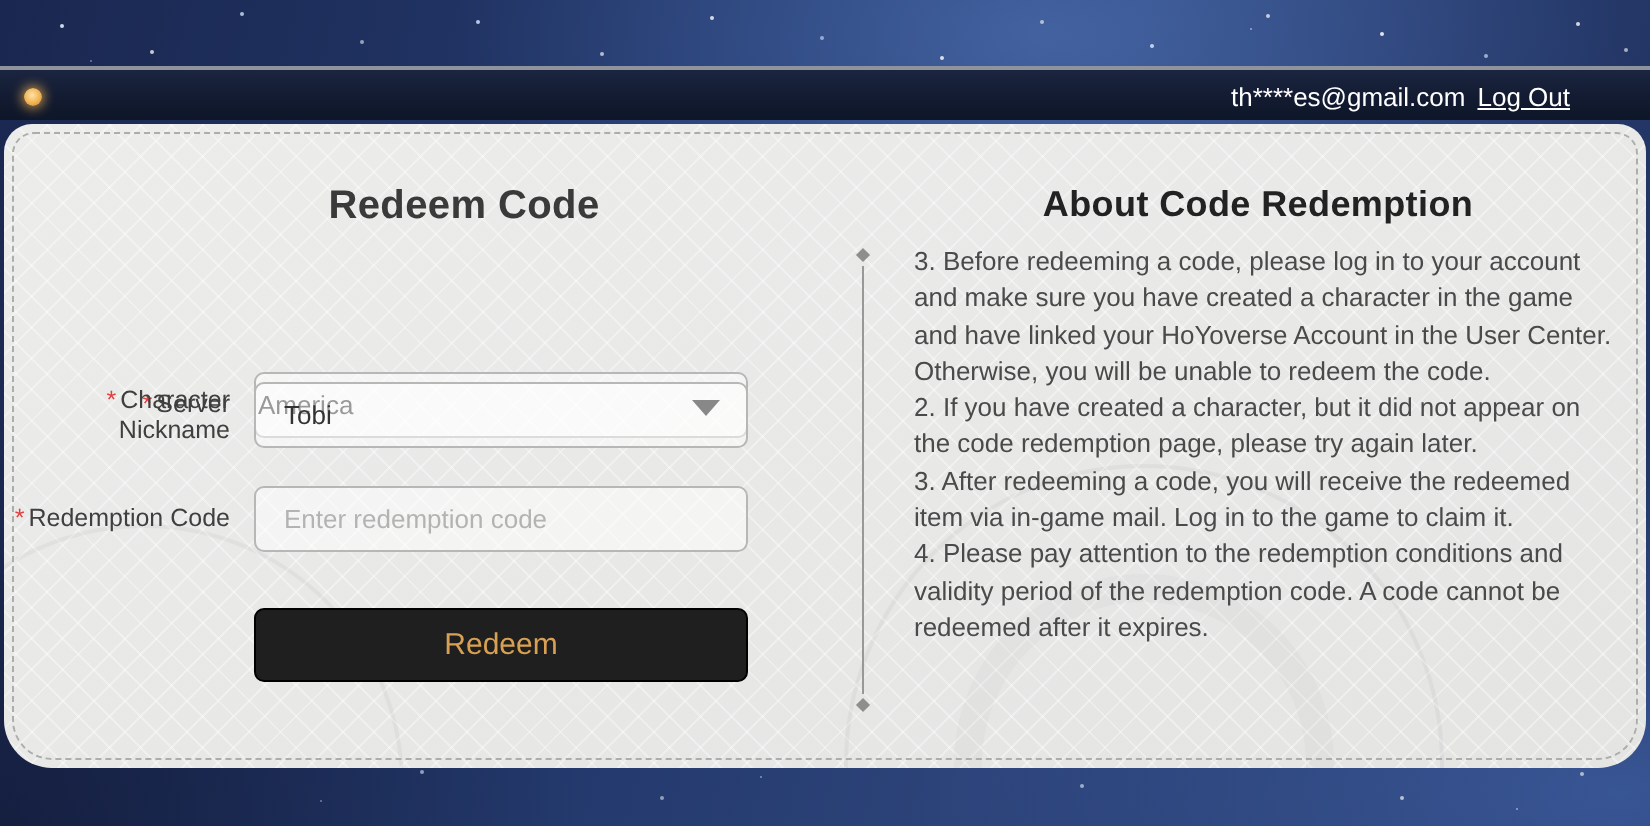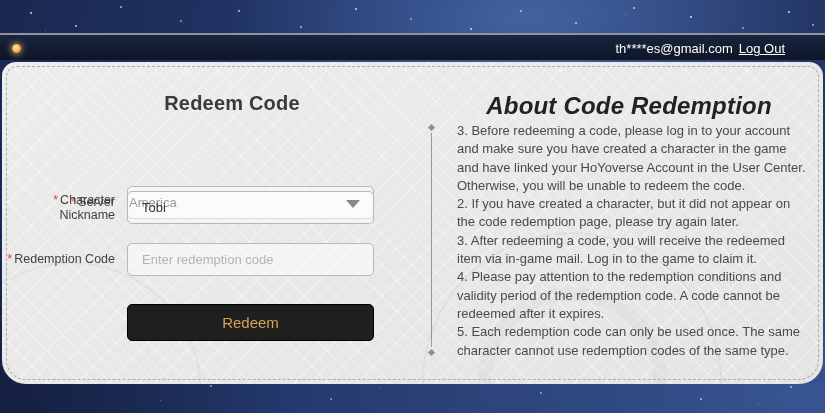--- a/index.html
+++ b/index.html
@@ -100,21 +100,21 @@
 
   
   .scrollbar { position:absolute; left:425px; top:62px; width:9px; height:232px; }
   .scroll-track { position:absolute; left:4px; top:9px; bottom:9px; width:1px; background:#98989б; background:#989896; }
   .scroll-dot { position:absolute; left:2px; width:5px; height:5px; background:#8e8e8c; transform:rotate(45deg); }
   .scroll-dot.top { top:1px; } .scroll-dot.bottom { bottom:1px; }
 
   
   .col-right { position:absolute; left:432px; top:0; width:390px; height:100%; }
   .about-title { position:absolute; top:30px; left:0; width:390px; text-align:center;
-    font-size:24px; font-weight:bold; color:#222; letter-spacing:.2px;font-style:italic; }
+    font-size:18px; font-weight:bold; color:#222; letter-spacing:.2px; }
   .about-text { position:absolute; left:23px; top:60px; width:354px; height:250px; overflow:hidden;
     font-size:13px; line-height:18.3px; color:#4a4a4a; }
   .about-text p { margin:0; }
 </style>
 </head>
 <body>
 
 <div class="sky">
   <i class="stars"></i>
 </div>
@@ -163,16 +163,15 @@
     <span class="scroll-dot bottom"></span>
   </div>
 
   <div class="col-right">
     <div class="about-title">About Code Redemption</div>
     <div class="about-text">
       <p>3. Before redeeming a code, please log in to your account and make sure you have created a character in the game and have linked your HoYoverse Account in the User Center. Otherwise, you will be unable to redeem the code.</p>
       <p>2. If you have created a character, but it did not appear on the code redemption page, please try again later.</p>
       <p>3. After redeeming a code, you will receive the redeemed item via in-game mail. Log in to the game to claim it.</p>
       <p>4. Please pay attention to the redemption conditions and validity period of the redemption code. A code cannot be redeemed after it expires.</p>
-      <p>5. Each redemption code can only be used once. The same character cannot use redemption codes of the same type.</p>
     </div>
   </div>
 </div>
 
 </body></html>

